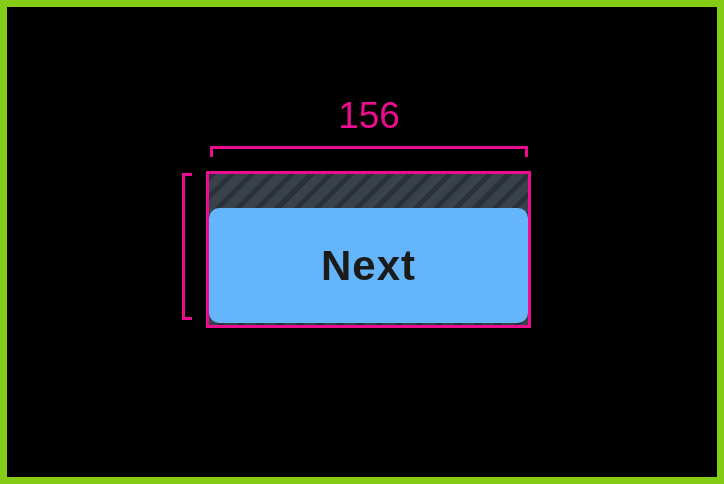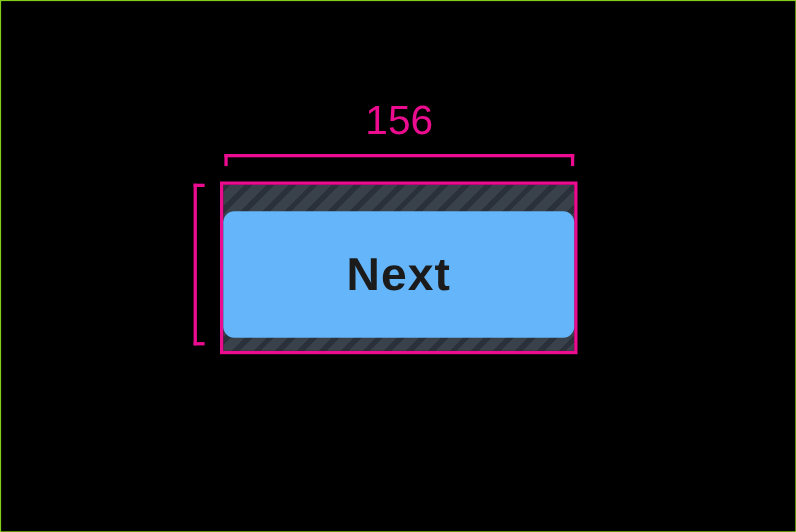--- a/index.html
+++ b/index.html
@@ -7,21 +7,21 @@
     padding: 0;
     background: #000000;
     font-family: "Liberation Sans", sans-serif;
   }
   .canvas {
     position: relative;
     width: 724px;
     height: 484px;
     box-sizing: border-box;
     background: #000000;
-    border: 1px solid #84cc16;
+    border: 7px solid #84cc16;
     overflow: hidden;
   }
   .dim-label {
     position: absolute;
     color: #EC0C8F;
     font-size: 37px;
     line-height: 37px;
     font-weight: 400;
     user-select: none;
   }
@@ -72,21 +72,21 @@
     border: 3px solid #EC0C8F;
     background: repeating-linear-gradient(
       135deg,
       #2A313A 0px, #2A313A 5px,
       #39414B 5px, #39414B 14px
     );
   }
   .next-button {
     position: absolute;
     left: 0;
-    top: 24px;
+    top: 34px;
     width: 100%;
     height: 115px;
     border: none;
     border-radius: 10px;
     background: #64B5F9;
     color: #1B1B1B;
     font-family: "Liberation Sans", sans-serif;
     font-size: 42px;
     font-weight: 600;
     letter-spacing: 1px;

